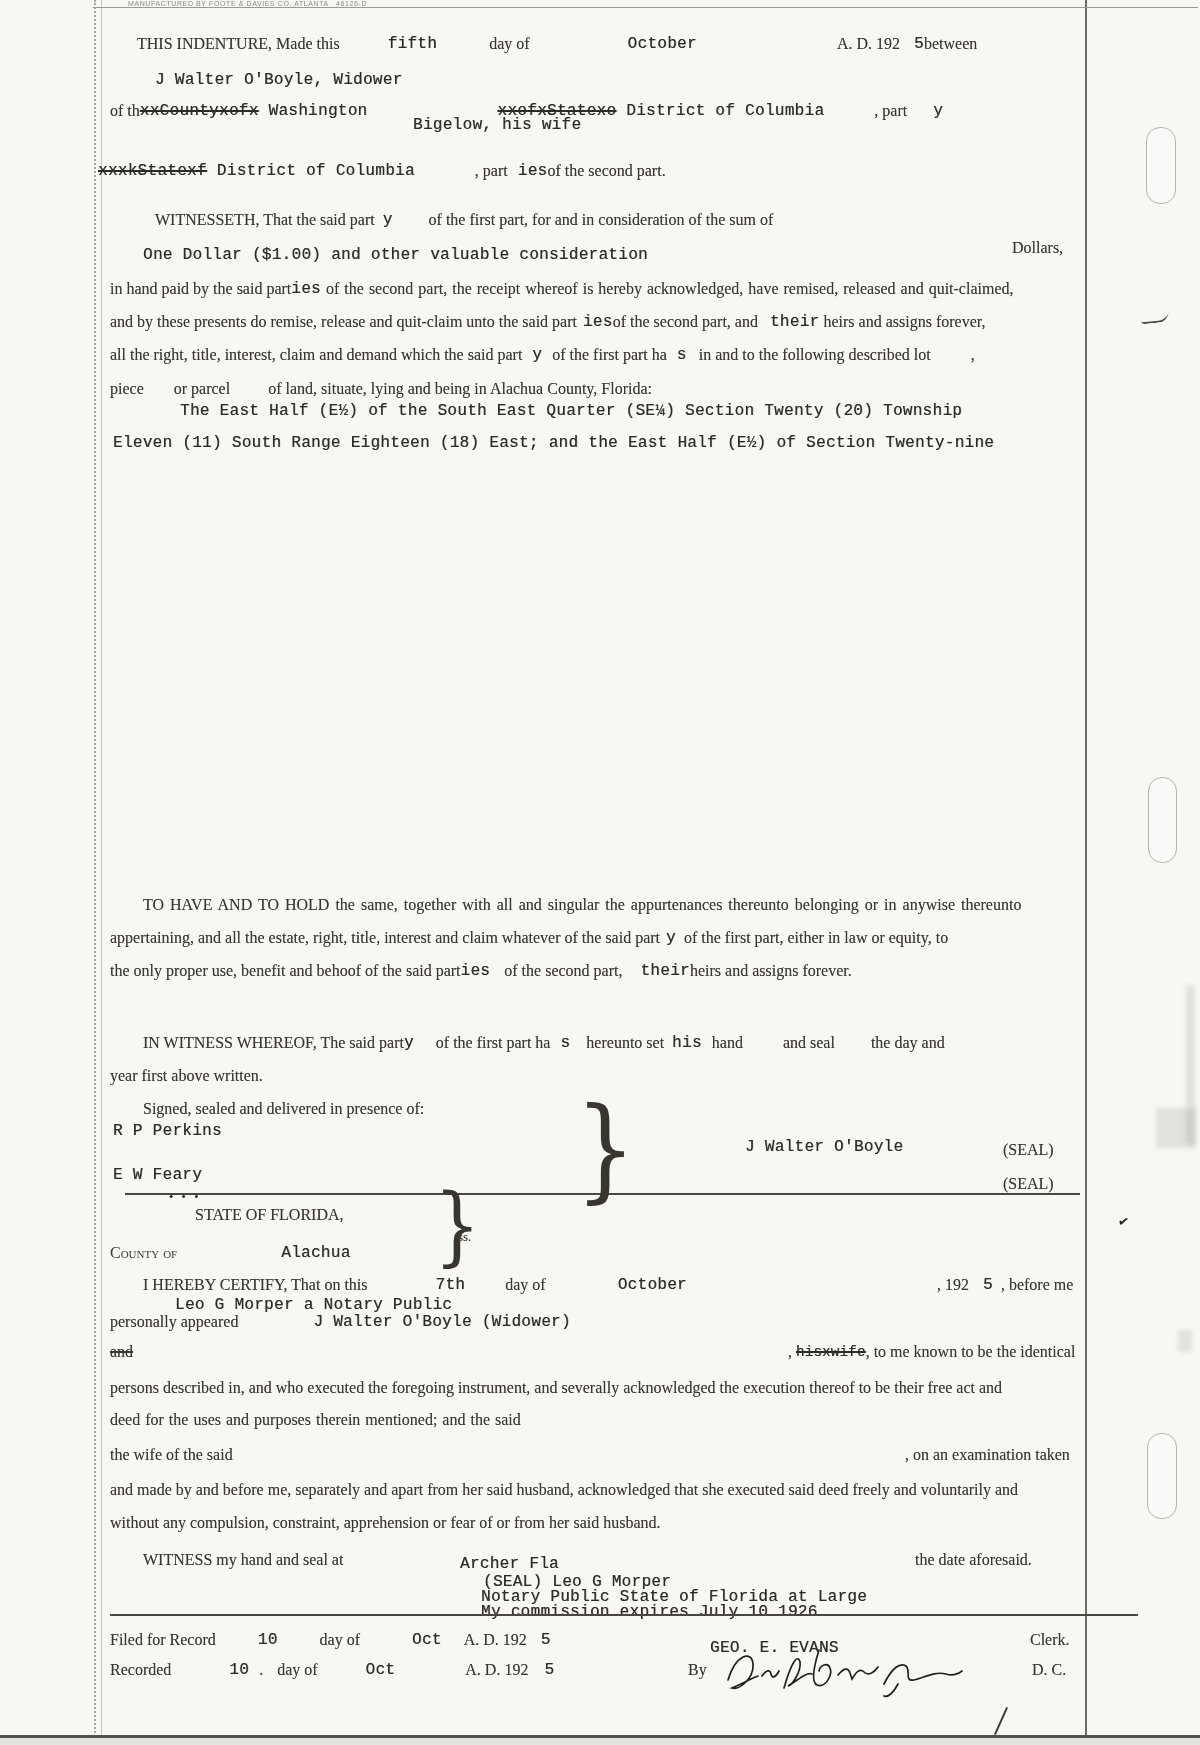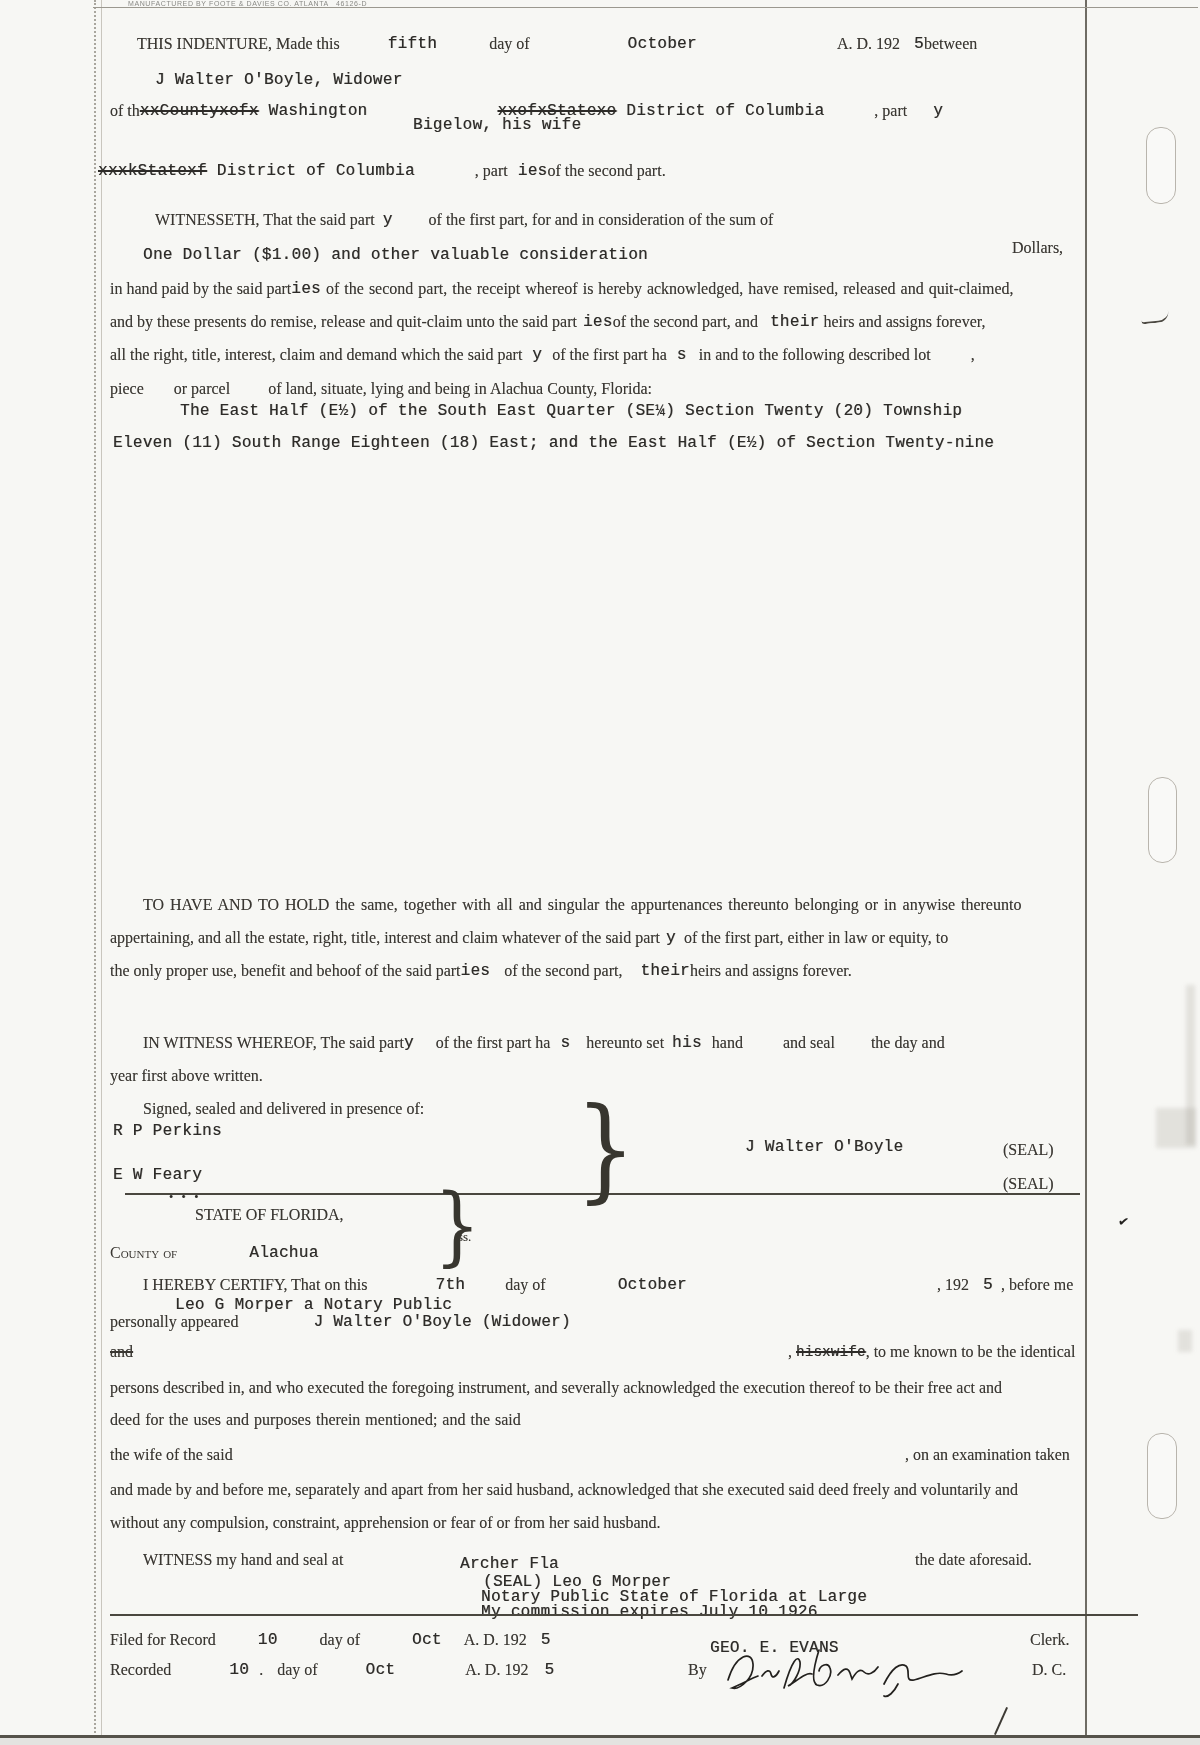--- a/index.html
+++ b/index.html
@@ -73,21 +73,21 @@
     <div class="line" style="left: 110px; top: 1068px;"><span class="seg p">year first above written.</span></div>
     <div class="line" style="left: 143px; top: 1101px;"><span class="seg p">Signed, sealed and delivered in presence of:</span></div>
     <div class="line" style="left: 113px; top: 1123px;"><span class="seg t">R P Perkins</span></div>
     <div class="line" style="left: 745px; top: 1139px;"><span class="seg t">J Walter O'Boyle</span></div>
     <div class="line" style="left: 1003px; top: 1142px;"><span class="seg p">(SEAL)</span></div>
     <div class="line" style="left: 113px; top: 1167px;"><span class="seg t">E W Feary</span></div>
     <div class="line" style="left: 168px; top: 1188px;"><span class="seg t" style="font-size: 10px;">• • •</span></div>
     <div class="line" style="left: 1003px; top: 1176px;"><span class="seg p">(SEAL)</span></div>
     <div class="line" style="left: 195px; top: 1207px;"><span class="seg p">STATE OF FLORIDA,</span></div>
     <div class="line" style="left: 458px; top: 1228px;"><span class="seg p" style="font-size: 13px;">ss.</span></div>
-    <div class="line" style="left: 110px; top: 1245px;"><span class="seg sc">County of</span><span class="seg t" style="margin-left: 72px;">Alachua</span></div>
+    <div class="line" style="left: 110px; top: 1245px;"><span class="seg sc">County of</span><span class="seg t" style="margin-left: 104px;">Alachua</span></div>
     <div class="line" style="left: 143px; top: 1277px;"><span class="seg p">I HEREBY CERTIFY, That on this</span><span class="seg t" style="margin-left: 68px;">7th</span><span class="seg p" style="margin-left: 40px;">day of</span><span class="seg t" style="margin-left: 72px;">October</span><span class="seg p" style="margin-left: 250px;">, 192</span><span class="seg t" style="margin-left: 14px;">5</span><span class="seg p" style="margin-left: 8px;">, before me</span></div>
     <div class="line" style="left: 175px; top: 1297px;"><span class="seg t">Leo G Morper a Notary Public</span></div>
     <div class="line" style="left: 110px; top: 1314px;"><span class="seg p">personally appeared</span><span class="seg t" style="margin-left: 75px;">J Walter O'Boyle (Widower)</span></div>
     <div class="line" style="left: 110px; top: 1344px;"><span class="seg p st">and</span></div>
     <div class="line" style="left: 788px; top: 1344px;"><span class="seg p">, </span><span class="seg t st" style="font-size: 14px;">hisxwife</span><span class="seg p">, to me known to be the identical</span></div>
     <div class="line" style="left: 110px; top: 1380px;"><span class="seg p">persons described in, and who executed the foregoing instrument, and severally acknowledged the execution thereof to be their free act and</span></div>
     <div class="line" style="left: 110px; top: 1412px;"><span class="seg p" style="word-spacing: 1px;">deed for the uses and purposes therein mentioned; and the said</span></div>
     <div class="line" style="left: 110px; top: 1447px;"><span class="seg p">the wife of the said</span></div>
     <div class="line" style="left: 905px; top: 1447px;"><span class="seg p">, on an examination taken</span></div>
     <div class="line" style="left: 110px; top: 1482px;"><span class="seg p">and made by and before me, separately and apart from her said husband, acknowledged that she executed said deed freely and voluntarily and</span></div>

